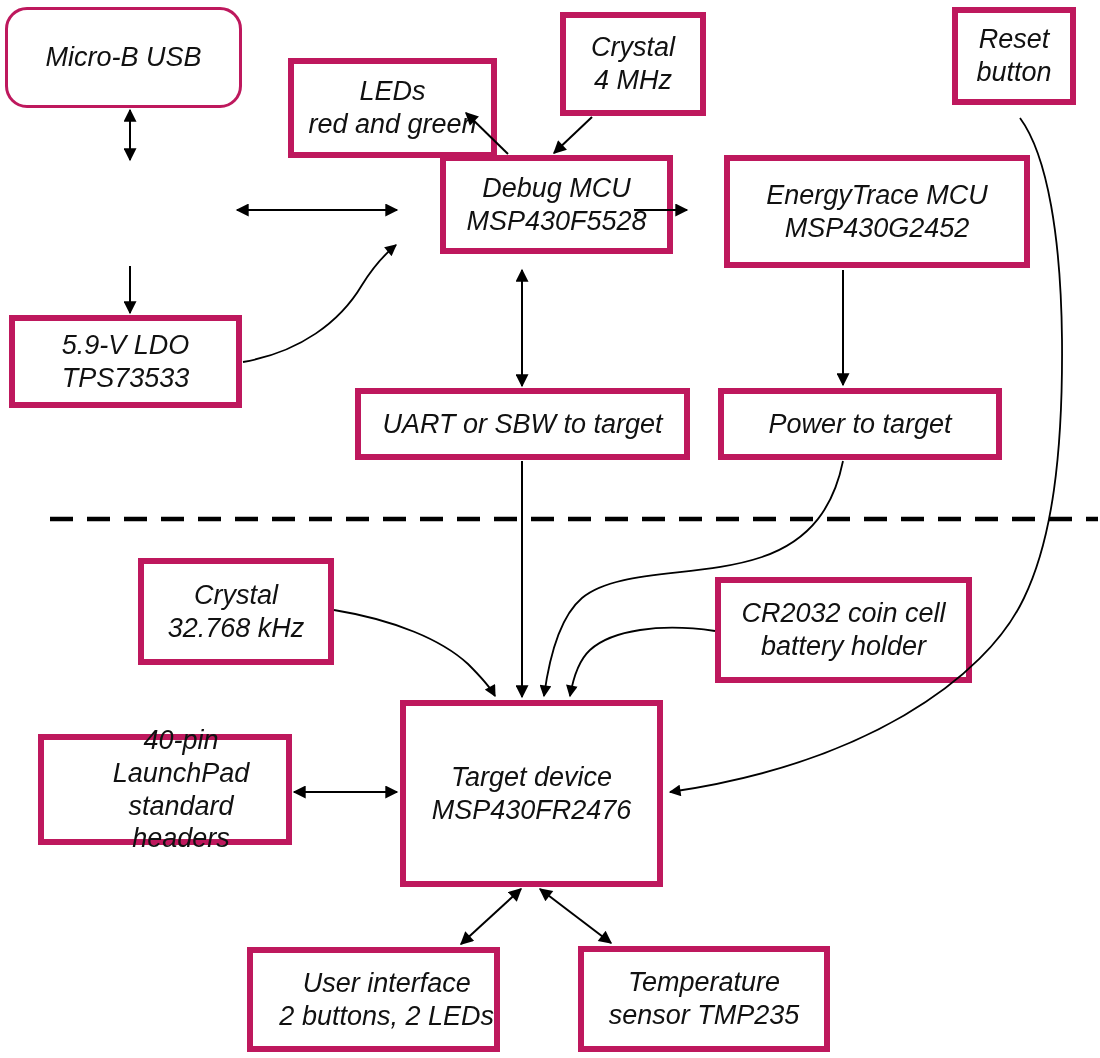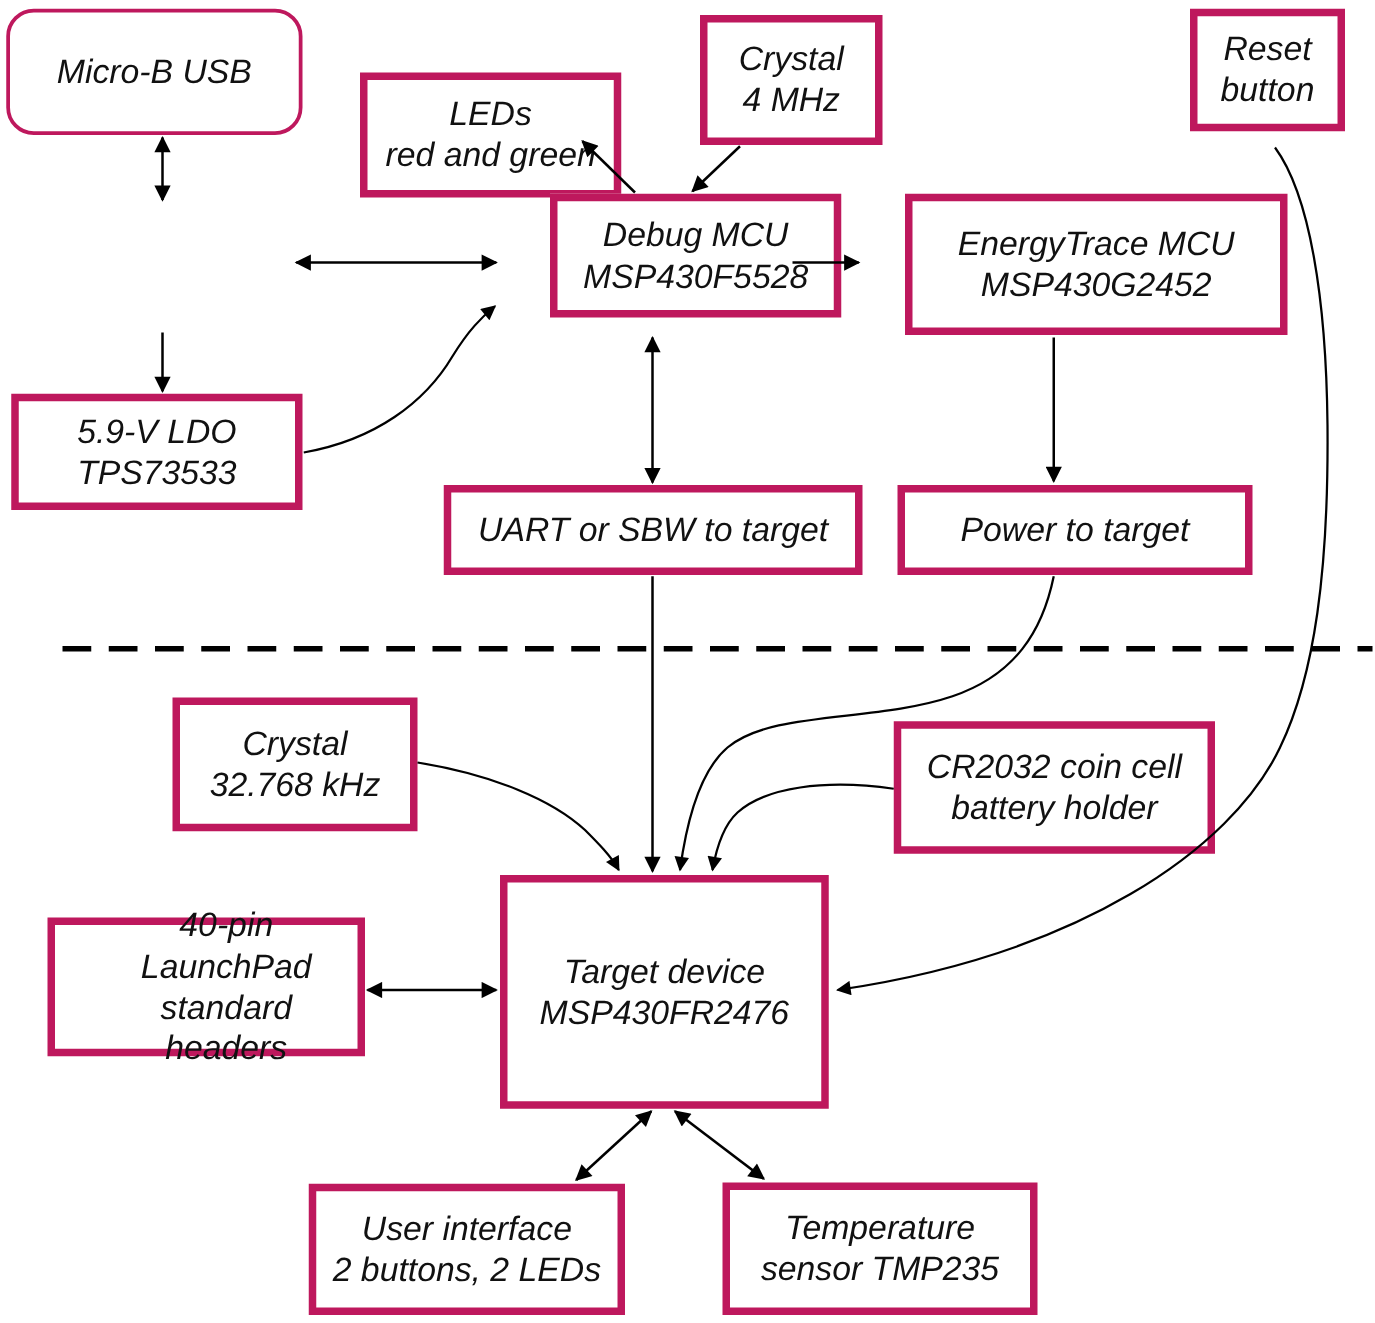--- a/index.html
+++ b/index.html
@@ -40,21 +40,21 @@
   .n-esd       {left:5px;   top:162px; width:230px; height:103px;}
   .n-debug     {left:400px; top:155px; width:233px; height:99px;margin-left:40px;}
   .n-et        {left:724px; top:155px; width:306px; height:113px;}
   .n-ldo       {left:9px;   top:315px; width:233px; height:93px;}
   .n-uart      {left:355px; top:388px; width:335px; height:72px;}
   .n-power     {left:718px; top:388px; width:284px; height:72px;}
   .n-xtal32    {left:138px; top:558px; width:196px; height:107px;}
   .n-coin      {left:715px; top:577px; width:257px; height:106px;}
   .n-headers   {left:38px;  top:734px; width:254px; height:111px;padding-left:32px;}
   .n-target    {left:400px; top:700px; width:263px; height:187px;}
-  .n-ui        {left:247px; top:947px; width:253px; height:105px;}
+  .n-ui        {left:247px; top:947px; width:253px; height:105px;justify-content:flex-end;}
   .n-temp      {left:578px; top:946px; width:252px; height:106px;}
 </style>
 </head>
 <body>
 
 <div id="canvas">
 
   <div class="node rounded n-usb">
     <span>Micro-B USB</span>
   </div>

